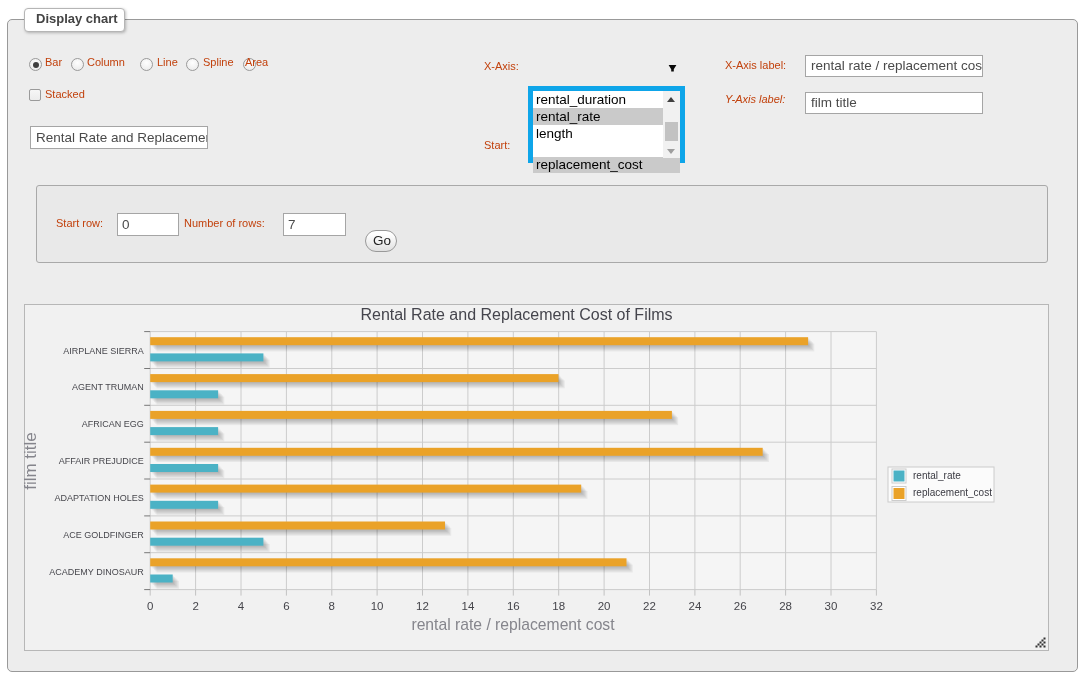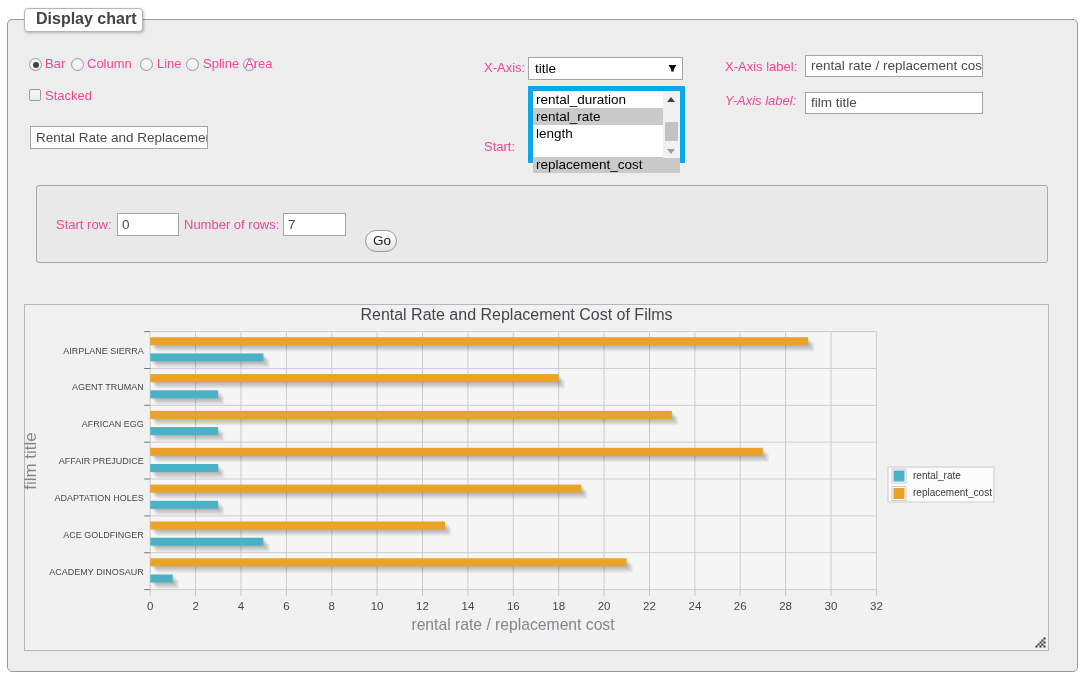--- a/index.html
+++ b/index.html
@@ -5,22 +5,22 @@
   * { margin:0; padding:0; box-sizing:content-box; }
   html,body { background:#fff; }
   body { font-family:"Liberation Sans", sans-serif; }
   #stage { position:relative; width:1081px; height:681px; overflow:hidden; }
   .abs { position:absolute; }
   #fieldset { left:7px; top:19px; width:1069px; height:651px; background:#ededed;
               border:1px solid #999; border-radius:5px; }
   #legendbox { left:24px; top:8px; white-space:nowrap; height:14px; line-height:14px;
                background:#fff; border:1px solid #b5b5b5; border-radius:4px;
                padding:3px 6px 5px 11px; box-shadow:1px 1px 3px rgba(0,0,0,0.25);
-               font-size:16px; font-weight:bold; color:#444; }
-  .lbl { font-size:13px; color:#ec4899; }
+               font-size:13px; font-weight:bold; color:#444; }
+  .lbl { font-size:11px; color:#c2410c; }
   .radio { width:11px; height:11px; border:1px solid #9a9a9a; border-radius:50%;
            background:radial-gradient(circle at 50% 35%, #fefefe 0%, #ececec 80%); }
   .radio .dot { position:absolute; left:2.5px; top:2.5px; width:6px; height:6px;
                 border-radius:50%; background:#3f3f3f; }
   .checkbox { width:10px; height:10px; border:1px solid #9a9a9a; border-radius:2px;
               background:linear-gradient(#f6f6f6,#ececec); }
   .tinput { background:#fff; border:1px solid #a5a5a5; font-size:13.5px; color:#4a4a4a;
             overflow:hidden; white-space:nowrap; }
   .panel2 { background:#e9e9e9; border:1px solid #a9a9a9; border-radius:3px; }
 </style>
@@ -42,21 +42,20 @@
   <div class="abs lbl" style="left:203px;top:56px;">Spline</div>
   <div class="abs radio" style="left:243px;top:58px;"></div>
   <div class="abs lbl" style="left:245px;top:56px;">Area</div>
 
   <div class="abs checkbox" style="left:28.5px;top:89px;"></div>
   <div class="abs lbl" style="left:45px;top:88px;">Stacked</div>
 
   <div class="abs tinput" style="left:30px;top:126px;width:171px;height:21px;line-height:21px;padding-left:5px;">Rental Rate and Replacement Cost of Films</div>
 
   <div class="abs lbl" style="left:484px;top:60px;">X-Axis:</div>
-  <div class="abs tinput" style="left:528px;top:57px;width:147px;height:21px;line-height:21px;padding-left:6px;color:#000;">title</div>
   <svg class="abs" style="left:668px;top:65px;" width="10" height="7" viewBox="0 0 10 7">
       <path d="M0.6 0 L8.4 0 L5.8 4.2 L5.8 6.4 L3.2 6.4 L3.2 4.2 Z" fill="#0a0a0a"></path>
     </svg>
 
   <div class="abs lbl" style="left:484px;top:139px;">Start:</div>
   <div class="abs" style="left:528px;top:86px;width:147px;height:67px;background:#fff;border:5px solid #0ea5e9;font-size:13.5px;color:#000;">
     <div style="height:17px;line-height:17px;padding-left:3px;">rental_duration</div>
     <div style="height:17px;line-height:17px;padding-left:3px;background:#cacaca;">rental_rate</div>
     <div style="height:32px;line-height:17px;padding-left:3px;">length</div>
     <div style="height:16px;line-height:16px;padding-left:3px;background:#cacaca;">replacement_cost</div>

